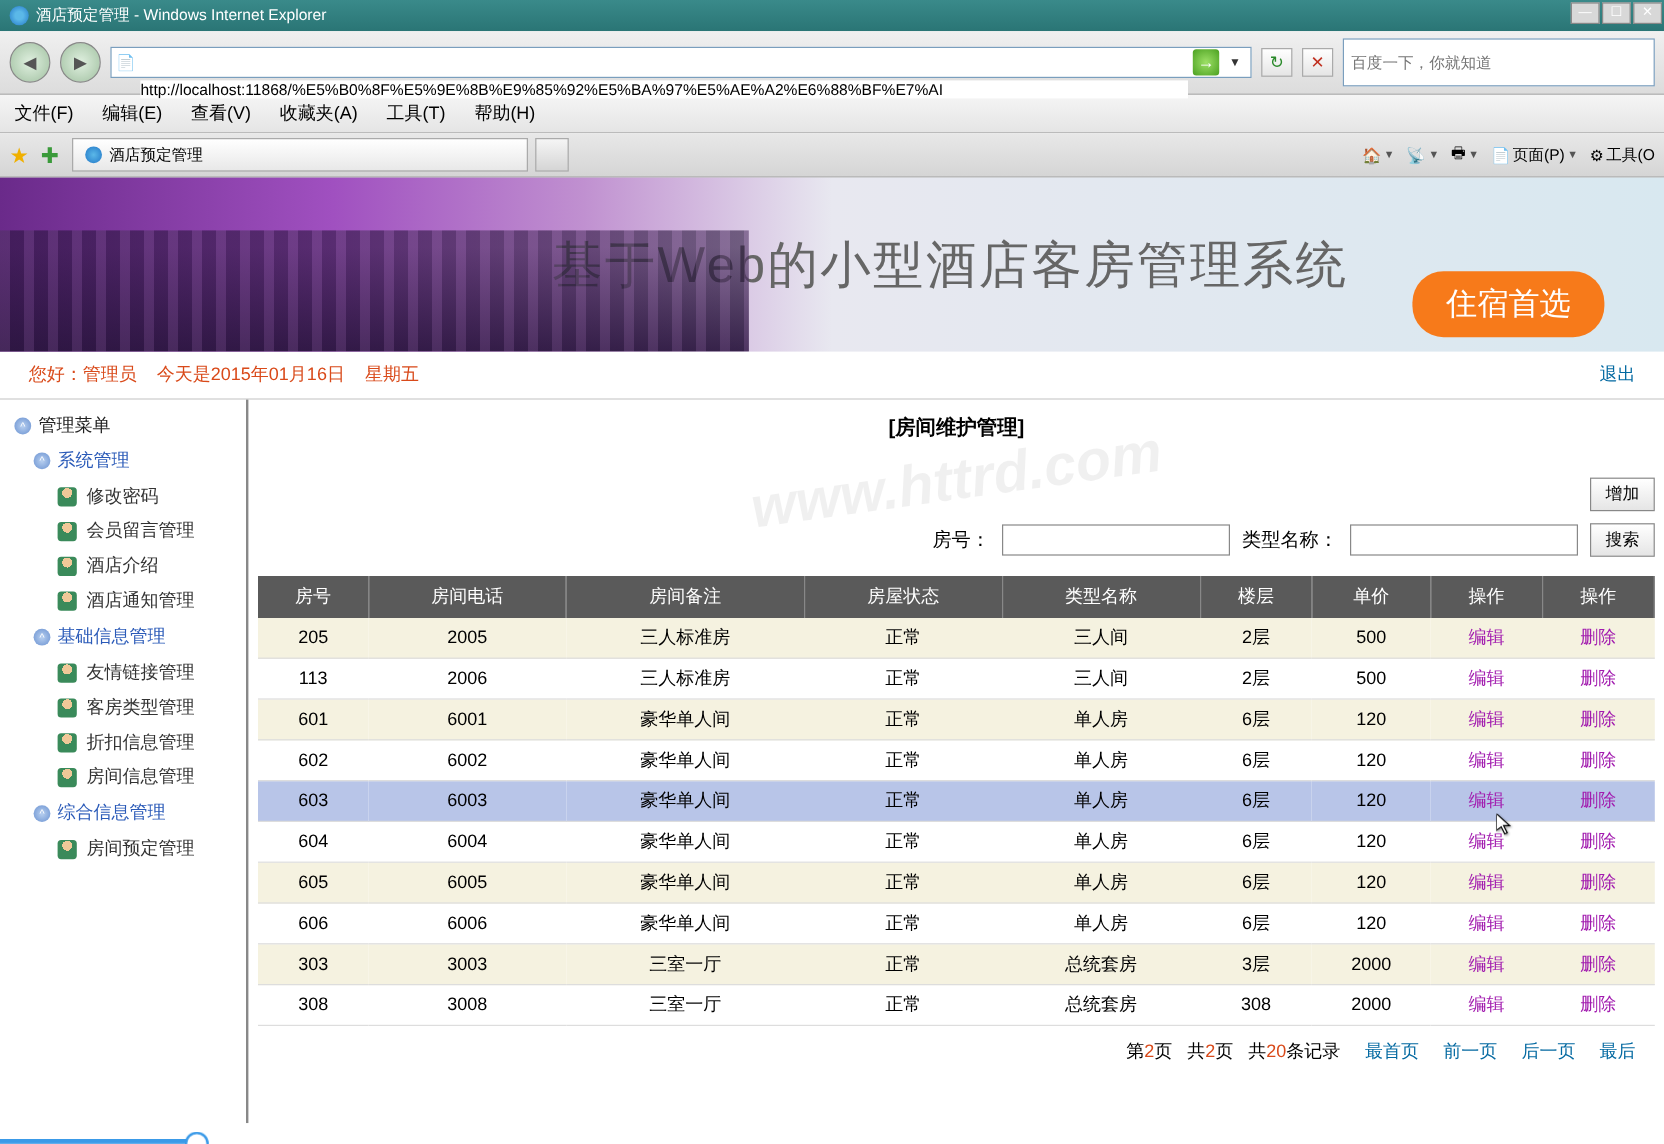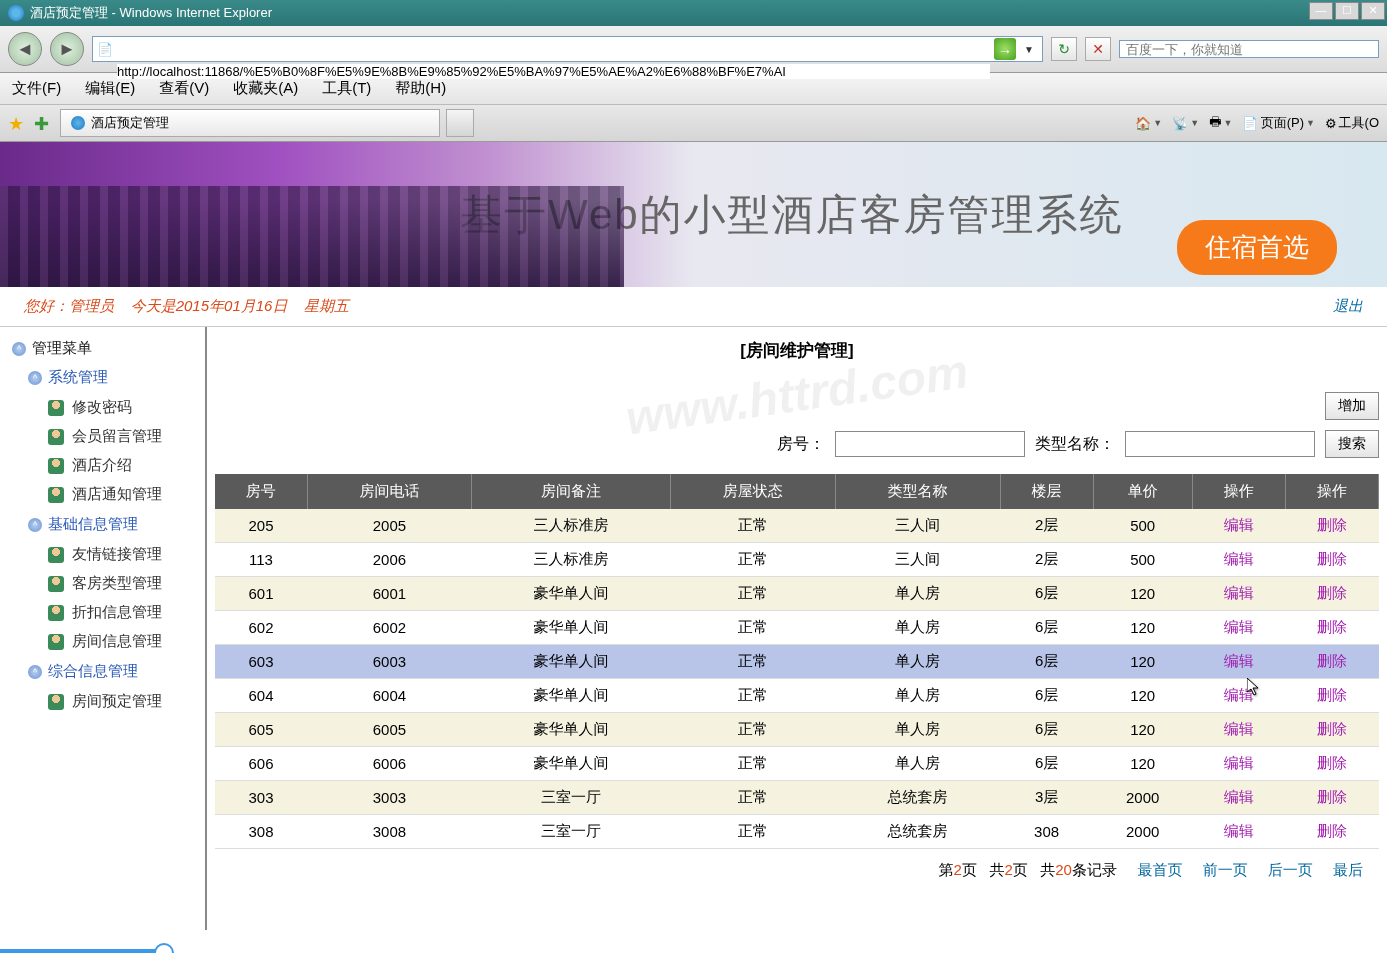--- a/index.html
+++ b/index.html
@@ -12,21 +12,21 @@
 .win-btn { width: 24px; height: 18px; background: #d8d8d8; border: 1px solid #888; font-size: 11px; text-align: center; line-height: 14px; }
 
 .navbar { background: linear-gradient(#f0f0f0, #dcdcdc); padding: 6px 8px; display: flex; align-items: center; gap: 8px; border-bottom: 1px solid #999; }
 .nav-btn { width: 34px; height: 34px; border-radius: 50%; background: radial-gradient(#e0f0e0, #a0c0a0); border: 1px solid #888; display: flex; align-items: center; justify-content: center; font-size: 18px; color: #555; }
 .url-bar { flex: 1; display: flex; align-items: center; background: #fff; border: 1px solid #7a9ebd; height: 26px; padding: 0 4px; gap: 4px; }
 .url-input { flex: 1; border: none; font-size: 13px; outline: none; margin-top: 44px; }
 .urlicon { width: 16px; height: 16px; display: inline-flex; align-items: center; justify-content: center; }
 .go-btn { width: 22px; height: 22px; background: radial-gradient(#9de066, #4aa020); border-radius: 3px; display: flex; align-items: center; justify-content: center; color: #fff; font-size: 14px; }
 .url-dd { font-size: 10px; color: #333; padding: 0 4px; }
 .sq-btn { width: 26px; height: 24px; border: 1px solid #aaa; background: linear-gradient(#fff,#e5e5e5); display: flex; align-items: center; justify-content: center; font-size: 14px; }
-.search-box { width: 260px; background: #fff; border: 1px solid #7a9ebd; height: 18px; padding: 0 6px; display: flex; align-items: center; }
+.search-box { width: 260px; background: #fff; border: 1px solid #7a9ebd; height: 40px; padding: 0 6px; display: flex; align-items: center; }
 .search-box input { border: none; flex: 1; font-size: 13px; outline: none; }
 
 .menubar { background: linear-gradient(#f5f5f5,#e5e5e5); padding: 6px 12px; display: flex; gap: 24px; border-bottom: 1px solid #bbb; font-size: 15px; }
 .menubar span { cursor: default; }
 
 .tabbar { background: linear-gradient(#e8e8e8,#d5d5d5); padding: 4px 8px; display: flex; align-items: center; gap: 6px; border-bottom: 1px solid #999; }
 .fav-star { width: 20px; height: 20px; color: #f0b000; font-size: 18px; }
 .fav-add { width: 20px; height: 20px; color: #3a9a3a; font-size: 18px; }
 .tab { background: linear-gradient(#fff,#e8e8e8); border: 1px solid #aaa; padding: 4px 10px; display: flex; align-items: center; gap: 6px; min-width: 380px; height: 28px; }
 .tab .ie-sm { width: 14px; height: 14px; background: radial-gradient(#5bb8e8,#2176c7); border-radius: 50%; }
@@ -36,21 +36,21 @@
 .cmd-bar .dd { font-size: 9px; color: #555; }
 
 
 .banner { height: 145px; background: linear-gradient(to right, #6a2a8a 0%, #a050c0 20%, #c090d0 35%, #e8e8f0 50%, #d8e8f0 100%); position: relative; display: flex; align-items: center; overflow: hidden; }
 .banner-city { position: absolute; left: 0; bottom: 0; width: 45%; height: 100%; background: linear-gradient(to top, rgba(40,20,60,0.8), transparent 60%); }
 .banner-city::before { content: ""; position: absolute; bottom: 0; left: 0; right: 0; height: 70%; background: repeating-linear-gradient(90deg, rgba(80,50,100,0.6) 0 8px, rgba(40,20,60,0.6) 8px 20px); }
 .banner h1 { margin-left: 460px; font-size: 42px; color: #666; font-weight: normal; letter-spacing: 2px; }
 .banner-badge { position: absolute; right: 50px; bottom: 12px; background: #f77a1a; color: #fff; padding: 10px 28px; border-radius: 26px; font-size: 26px; }
 
 
-.infobar { padding: 10px 24px; color: #d94a1a; font-size: 15px; border-bottom: 1px solid #ccc; display: flex; font-style: italic; }
+.infobar { padding: 10px 24px; color: #d94a1a; font-size: 15px; border-bottom: 1px solid #ccc; display: flex; }
 .infobar .logout { margin-left: auto; color: #0369a1; }
 
 
 .layout { display: flex; height: calc(100vh - 350px); }
 .sidebar { width: 207px; border-right: 2px solid #888; padding: 8px 4px; overflow: auto; }
 .side-title { font-size: 15px; padding: 4px 8px; display: flex; align-items: center; gap: 6px; color: #222; }
 .side-cat { font-size: 15px; padding: 6px 8px 6px 24px; color: #2a5ab8; display: flex; align-items: center; gap: 6px; }
 .side-item { font-size: 15px; padding: 5px 8px 5px 44px; color: #333; display: flex; align-items: center; gap: 8px; }
 .chev { width: 14px; height: 14px; background: radial-gradient(#b8d0f0,#6890d0); border-radius: 50%; display: inline-flex; align-items: center; justify-content: center; font-size: 9px; color: #fff; }
 .user-ico { width: 16px; height: 16px; display: inline-block; background: radial-gradient(circle at 50% 30%, #f0c898 30%, #3a8a5a 30%); border-radius: 3px; }

